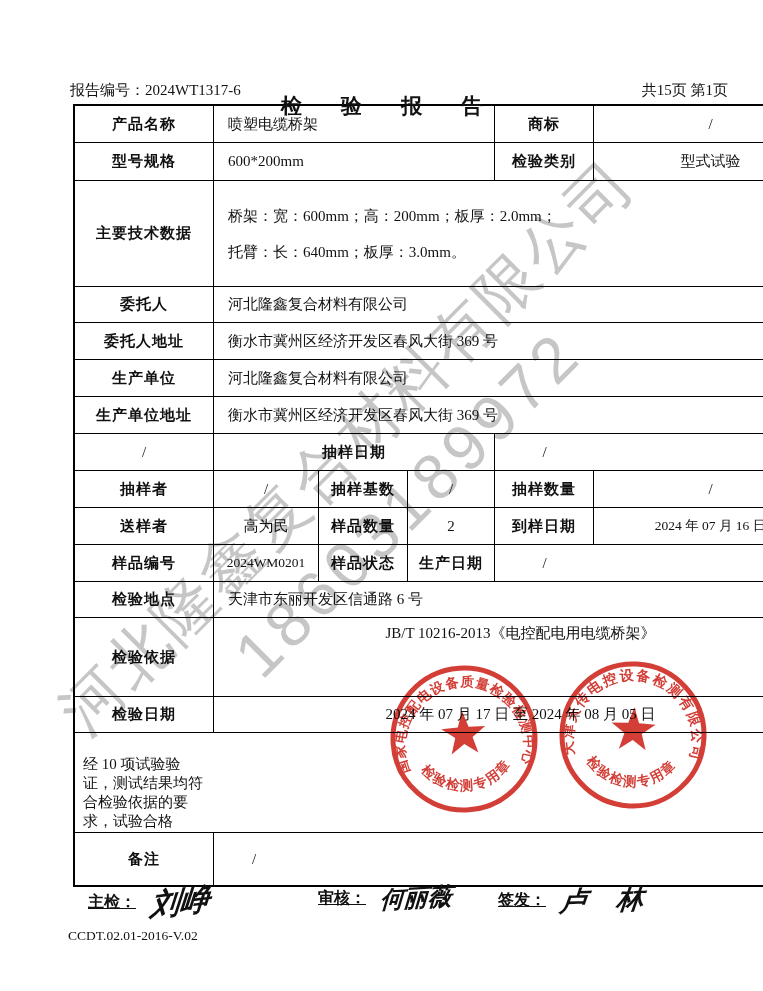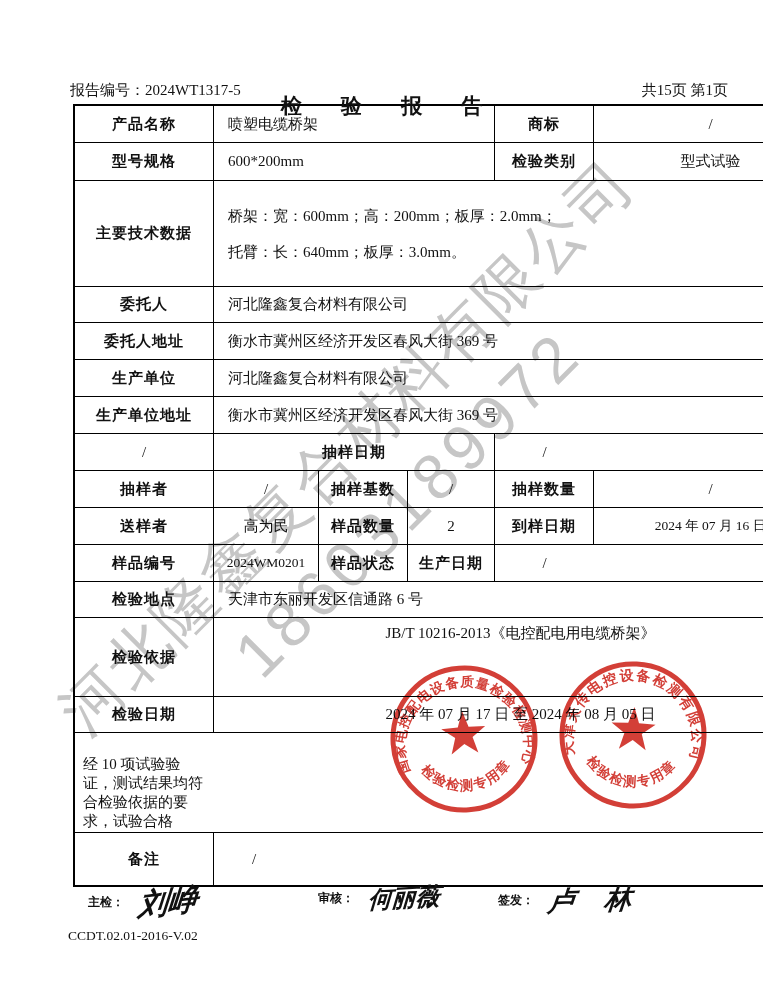--- a/index.html
+++ b/index.html
@@ -72,21 +72,21 @@
   .small { font-size: 13.5px; }
   .tech { flex-direction: column; align-items: flex-start; justify-content: center; padding-left: 14px; }
   .tech span { line-height: 36px; }
   .basis { flex-direction: column; justify-content: flex-start; padding-top: 6px; }
   .concl { flex-direction: column; justify-content: flex-start; padding: 0 8px; }
   .concl .c1 { margin-top: 22px; align-self: center; }
   .concl .c2 { margin-top: 24px; align-self: flex-end; margin-right: 24px; }
   
   .sign-row { position: absolute; top: 882px; left: 0; width: 100%; height: 46px; z-index: 3; }
   .sig-group { position: absolute; display: flex; align-items: center; }
-  .sig-label { font-family: "Liberation Sans", sans-serif; font-weight: bold; font-size: 12px; }
+  .sig-label { font-family: "Liberation Sans", sans-serif; font-weight: bold; font-size: 16px; text-decoration: underline; }
   .handwriting {
     font-family: "DejaVu Serif", serif;
     font-style: italic; font-weight: bold;
     display: inline-block; margin-left: 14px; white-space: nowrap;
   }
   .sig1 { font-size: 30px; transform: rotate(-7deg) skewX(-12deg); }
   .sig2 { font-size: 24px; transform: rotate(-3deg) skewX(-6deg); }
   .sig3 { font-size: 27px; letter-spacing: 10px; transform: rotate(-2deg) skewX(-8deg); }
   
   .doc-code { position: absolute; left: 68px; top: 928px; font-size: 13.5px; z-index: 3; text-align: center; }
@@ -102,21 +102,21 @@
 </head>
 <body>
 
 <div class="page">
 
   <div class="watermark-line wm1">河北隆鑫复合材料有限公司</div>
   <div class="watermark-line wm2">18603189972</div>
 
   <div class="title">检  验  报  告</div>
   <div class="meta-row">
-    <span>报告编号：2024WT1317-5</span>
+    <span>报告编号：2024WT1317-6</span>
     <span>共15页  第1页</span>
   </div>
 
   <div class="tbl">
 
     <div class="trow cols4" style="height:37px">
       <div class="cell lab">产品名称</div>
       <div class="cell vleft">喷塑电缆桥架</div>
       <div class="cell lab">商标</div>
       <div class="cell">/</div>

